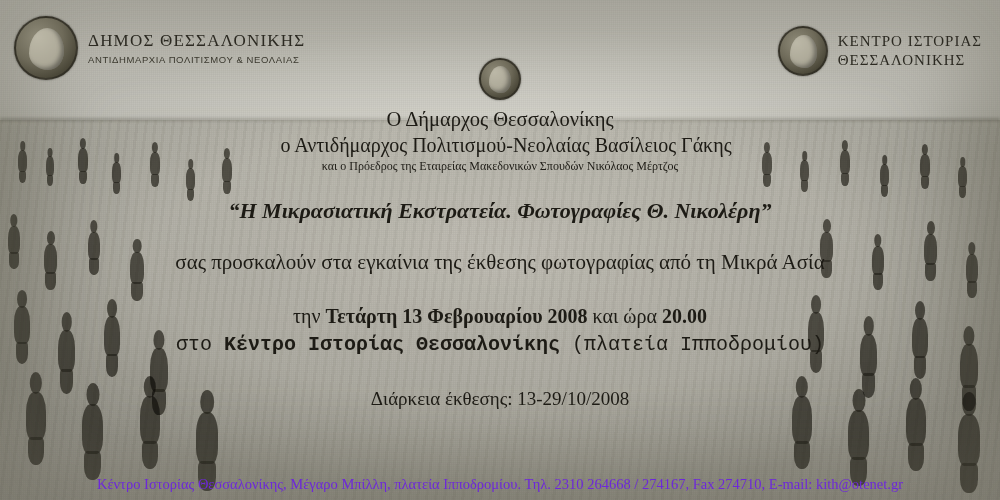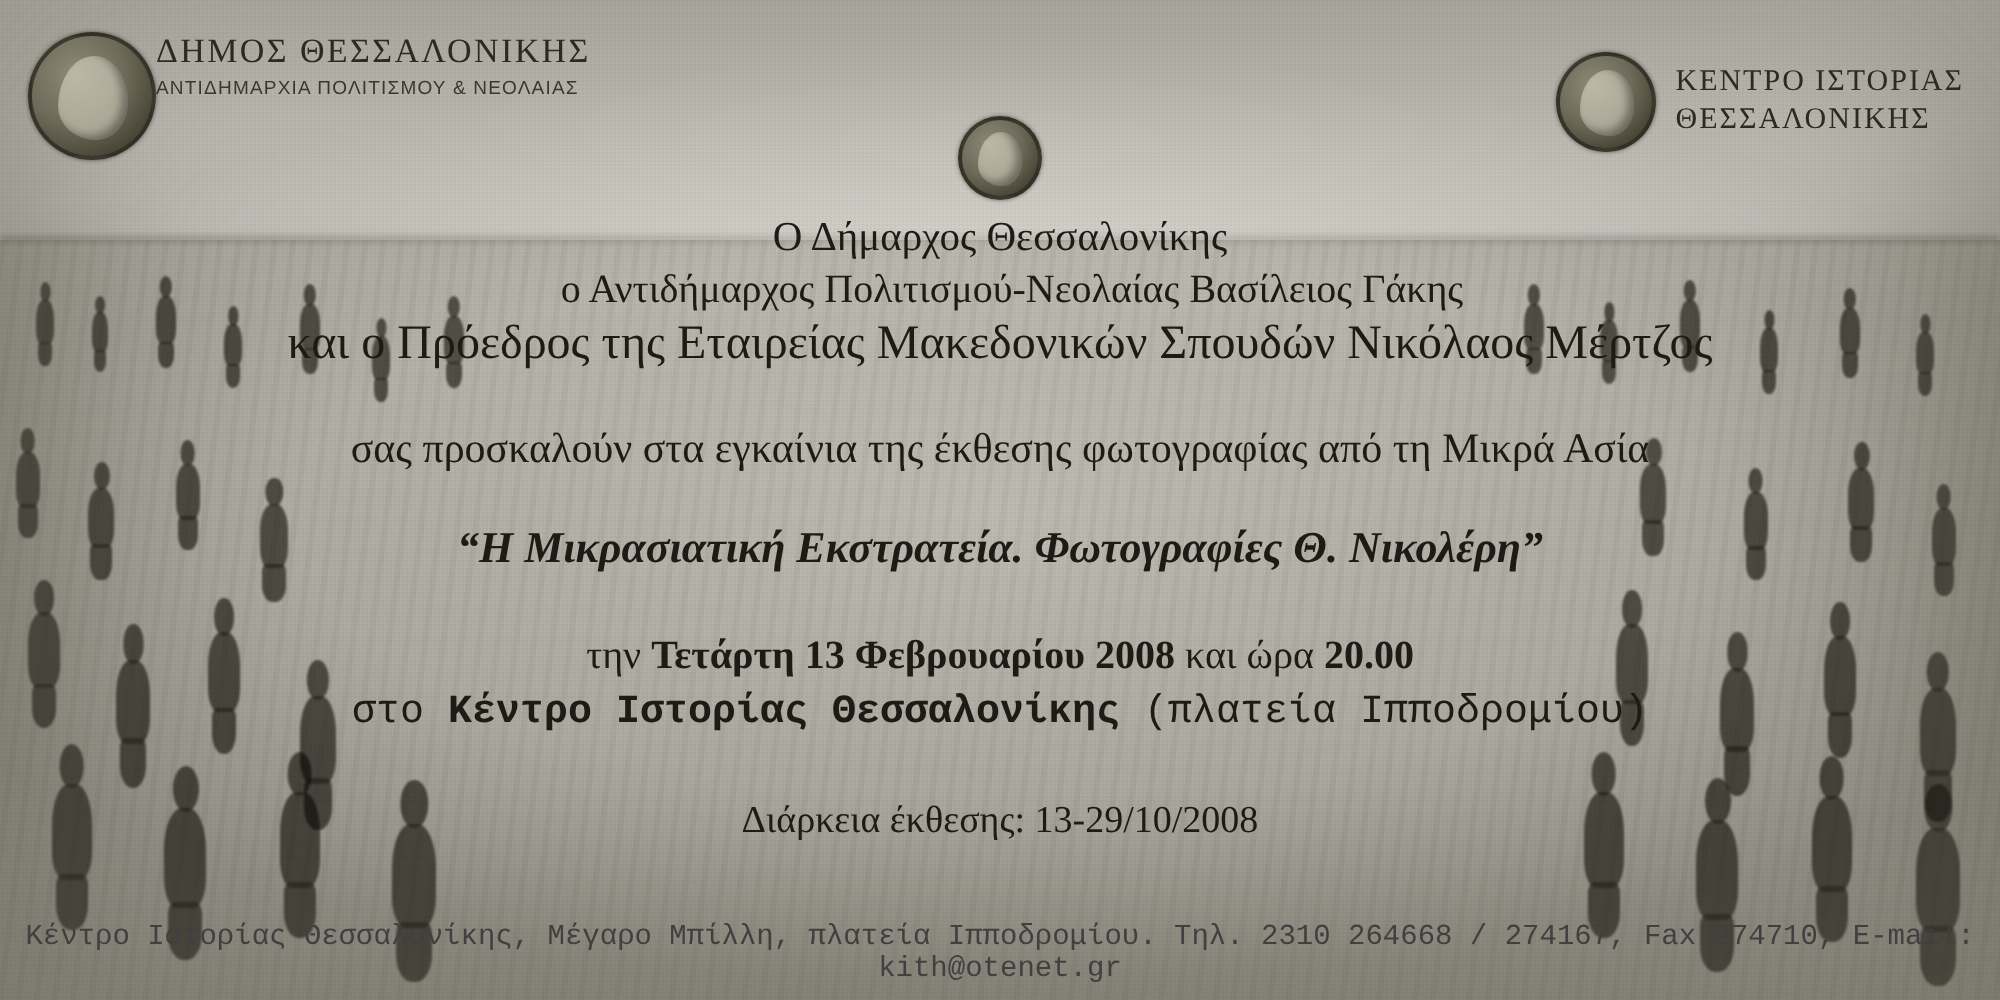--- a/index.html
+++ b/index.html
@@ -103,21 +103,22 @@
     box-shadow: inset 0 0 90px 30px rgba(90,86,72,0.38);
     pointer-events: none;
   }
 
   
   .logo-left {
     position: absolute;
     left: 14px;
     top: 16px;
     display: flex;
-    align-items: flex-start;
+    align-items: center;
+    gap: 10px;
   }
   .logo-right {
     position: absolute;
     right: 18px;
     top: 26px;
     display: flex;
     align-items: center;
     gap: 10px;
   }
   .coin {
@@ -179,42 +180,41 @@
     left: 0;
     right: 0;
     top: 108px;
     text-align: center;
     color: #1d1b15;
   }
   .ln { margin: 0; text-align: center; }
   .l-mayor-intro { font-size: 20.5px; margin-bottom: 3px; }
   .l-mayor-name  { font-size: 25px; letter-spacing: 0.6px; margin-bottom: 3px; }
   .l-vice        { font-size: 20px; margin-bottom: 2px; padding-left: 12px; }
-  .l-president   { font-size: 24px; }
+  .l-president   { font-size: 12px; }
   .l-invite      { font-size: 21px; margin-top: 26px; }
   .l-title {
     font-size: 22px;
     font-weight: bold;
     font-style: italic;
     margin-top: 24px;
   }
   .l-when  { font-size: 20px; margin-top: 30px; }
   .l-where { font-size: 20px; margin-top: 5px; font-family: Liberation Mono, monospace; }
   .l-dur   { font-size: 19px; margin-top: 32px; }
   .b { font-weight: bold; }
 
   .footer {
     position: absolute;
     left: 0;
     right: 0;
     bottom: 7px;
     text-align: center;
     font-size: 14.5px;
-    color: #404040;
-    font-family: Liberation Mono, monospace;
+    color: #6d28d9;
   }
 </style>
 </head>
 <body>
 
 <div class="invitation">
 
   <div class="bg"></div>
   <div class="bg-ground"></div>
   <div class="bg-horizon"></div>
@@ -283,22 +283,22 @@
     <div class="logo-text-right">
       <div class="rline">ΚΕΝΤΡΟ ΙΣΤΟΡΙΑΣ</div>
       <div class="rline">ΘΕΣΣΑΛΟΝΙΚΗΣ</div>
     </div>
   </div>
 
   <div class="content">
     <p class="ln l-mayor-intro">Ο Δήμαρχος Θεσσαλονίκης</p>
     <p class="ln l-vice">ο Αντιδήμαρχος Πολιτισμού-Νεολαίας Βασίλειος Γάκης</p>
     <p class="ln l-president">και ο Πρόεδρος της Εταιρείας Μακεδονικών Σπουδών Νικόλαος Μέρτζος</p>
+    <p class="ln l-title">“Η Μικρασιατική Εκστρατεία. Φωτογραφίες Θ. Νικολέρη”</p>
     <p class="ln l-invite">σας προσκαλούν στα εγκαίνια της έκθεσης φωτογραφίας από τη Μικρά Ασία</p>
-    <p class="ln l-title">“Η Μικρασιατική Εκστρατεία. Φωτογραφίες Θ. Νικολέρη”</p>
     <p class="ln l-when">
       <span>την </span><span class="b">Τετάρτη 13 Φεβρουαρίου 2008</span><span> και ώρα </span><span class="b">20.00</span>
     </p>
     <p class="ln l-where">
       <span>στο </span><span class="b">Κέντρο Ιστορίας Θεσσαλονίκης</span><span> (πλατεία Ιπποδρομίου)</span>
     </p>
     <p class="ln l-dur">Διάρκεια έκθεσης: 13-29/10/2008</p>
   </div>
 
   <div class="footer">Κέντρο Ιστορίας Θεσσαλονίκης, Μέγαρο Μπίλλη, πλατεία Ιπποδρομίου. Τηλ. 2310 264668 / 274167, Fax 274710, E-mail: kith@otenet.gr</div>

